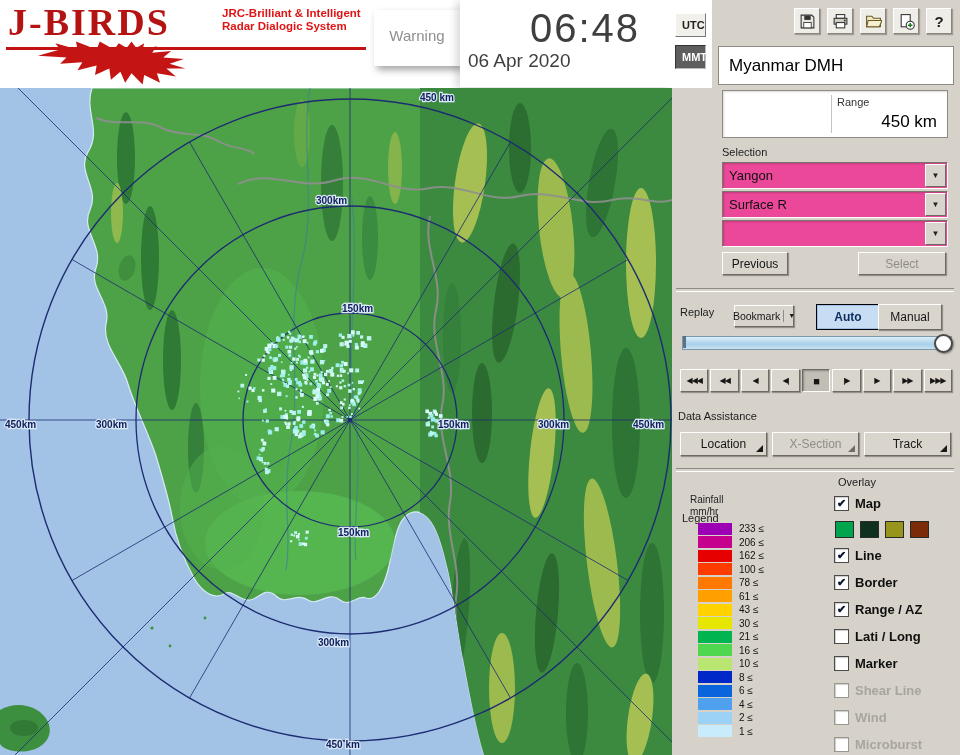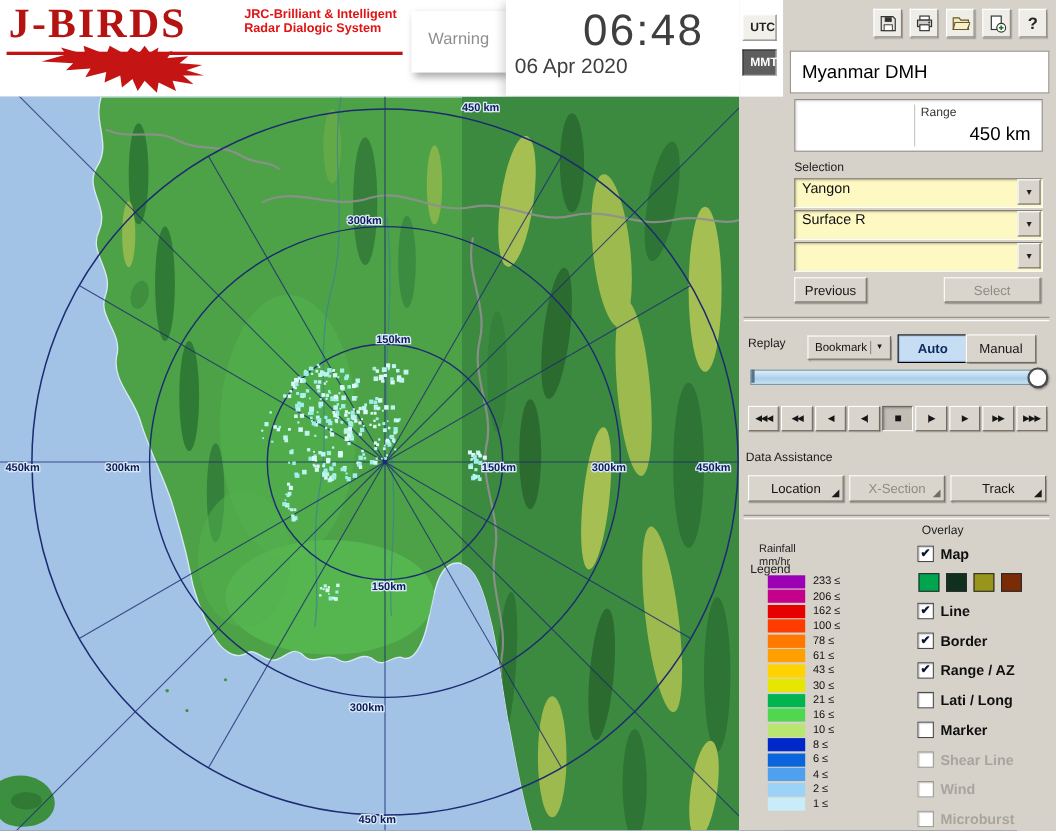--- a/index.html
+++ b/index.html
@@ -61,34 +61,34 @@
   .range-div{position:absolute;left:108px;top:4px;bottom:4px;width:1px;background:#c7c4bd;}
   .range-val{position:absolute;right:10px;bottom:5px;font-size:17px;color:#000;}
 
   .btn3d{background:#d9d5cd;border-top:1px solid #fdfdfb;border-left:1px solid #fdfdfb;
          border-right:1px solid #6e6a62;border-bottom:1px solid #6e6a62;
          box-shadow:1px 1px 1px rgba(0,0,0,.3);font-size:12px;color:#161616;
          display:flex;align-items:center;justify-content:center;padding:0;
          font-family:"Liberation Sans",sans-serif;}
   .btn3d.disabled{color:#8f8c85;}
 
-  .combo{position:absolute;left:50px;width:224px;height:25px;background:#fef9c3;border:1px solid #7a766e;
+  .combo{position:absolute;left:50px;width:224px;height:25px;background:#ec4899;border:1px solid #7a766e;
          border-right-color:#fff;border-bottom-color:#fff;box-shadow:inset 1px 1px 2px rgba(0,0,0,.2);
-         display:flex;align-items:flex-start;}
+         display:flex;align-items:center;}
   .combo-val{flex:1;font-size:13px;padding-left:6px;color:#111;}
   .combo-arrow{width:19px;height:21px;margin-right:1px;background:#d9d5cd;border:1px solid #6e6a62;
          border-top-color:#fdfdfb;border-left-color:#fdfdfb;font-size:8px;display:flex;align-items:center;
          justify-content:center;color:#222;}
 
   .sep{position:absolute;left:4px;width:278px;height:2px;border-top:1px solid #8f8b84;border-bottom:1px solid #fff;}
 
   .tab{position:absolute;width:62px;height:24px;display:flex;align-items:center;justify-content:center;font-size:12px;}
   .tab.active{background:#c7ddf4;border:1px solid #000000;box-shadow:inset 0 0 0 1px #9cc0e8;font-weight:bold;color:#0c2c5c;}
 
-  .bookmark{position:absolute;left:62px;top:217px;width:76px;height:22px;font-size:10.5px;gap:3px;}
+  .bookmark{position:absolute;left:62px;top:217px;width:60px;height:22px;font-size:10.5px;gap:3px;}
   .bookmark .bm-arrow{font-size:7px;border-left:1px solid #8f8b84;padding-left:4px;height:12px;line-height:12px;}
 
   .slider{position:absolute;left:10px;top:248px;width:268px;height:12px;
           background:linear-gradient(#dceefa,#a9cfe8 60%,#c8e2f2);border:1px solid #7d97aa;}
   .slider-start{position:absolute;left:0;top:-1px;width:3px;height:12px;background:#56738a;}
   .sthumb{position:absolute;right:-2px;top:-3px;width:15px;height:15px;border-radius:50%;background:#fff;
           border:2px solid #4a4a4a;box-shadow:1px 1px 2px rgba(0,0,0,.4);}
 
   .playback{position:absolute;left:8px;top:281px;width:272px;height:23px;display:flex;gap:2px;}
   .pbtn{flex:1;height:23px;font-size:8px;letter-spacing:-1px;}

